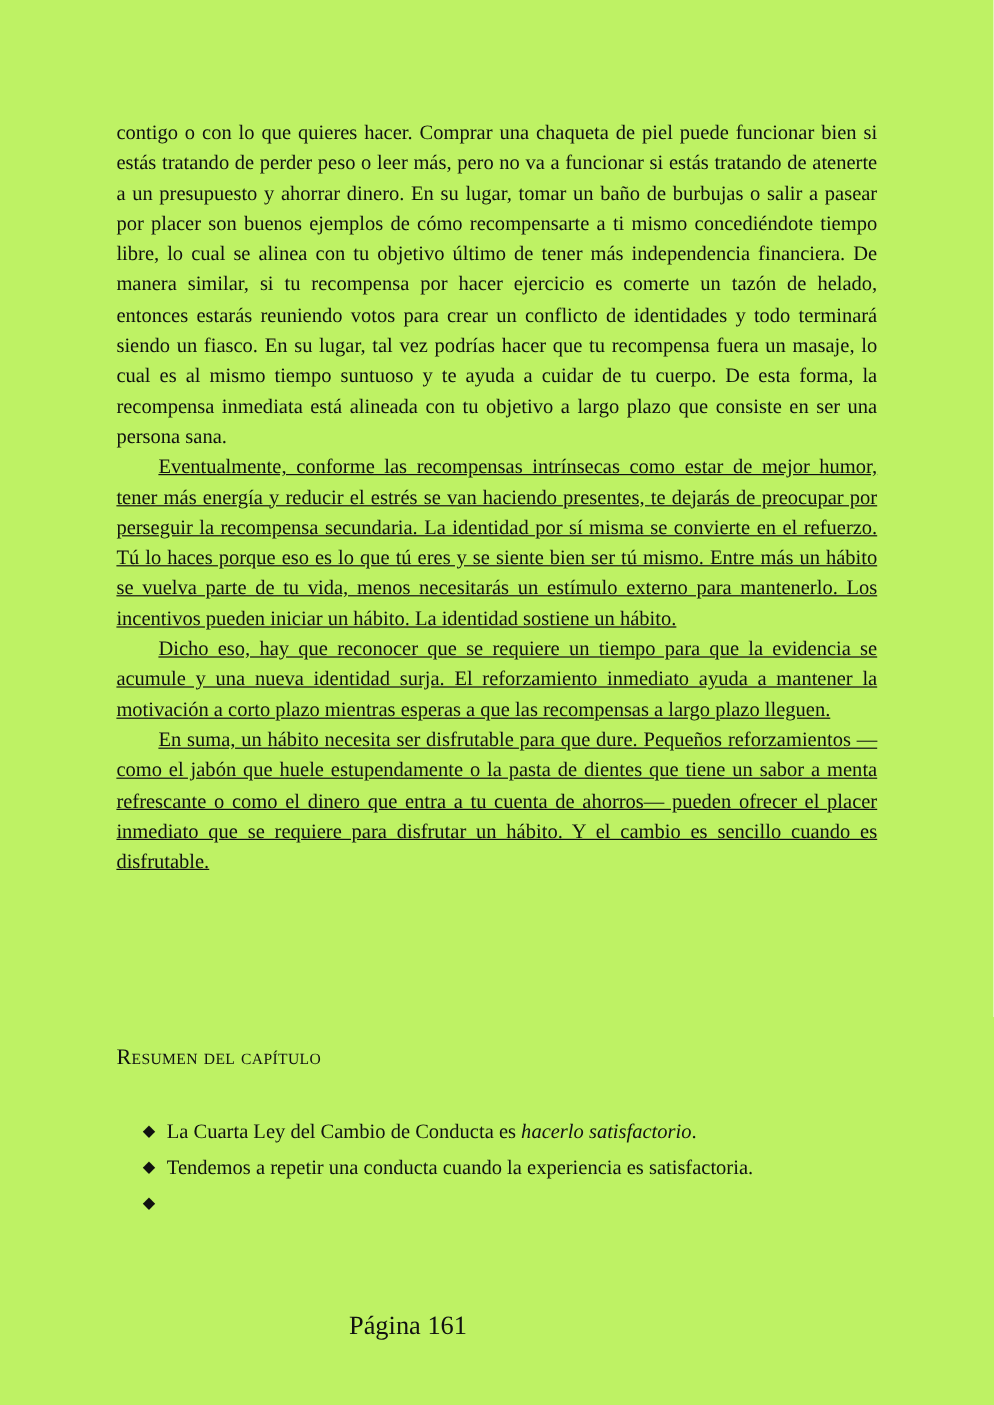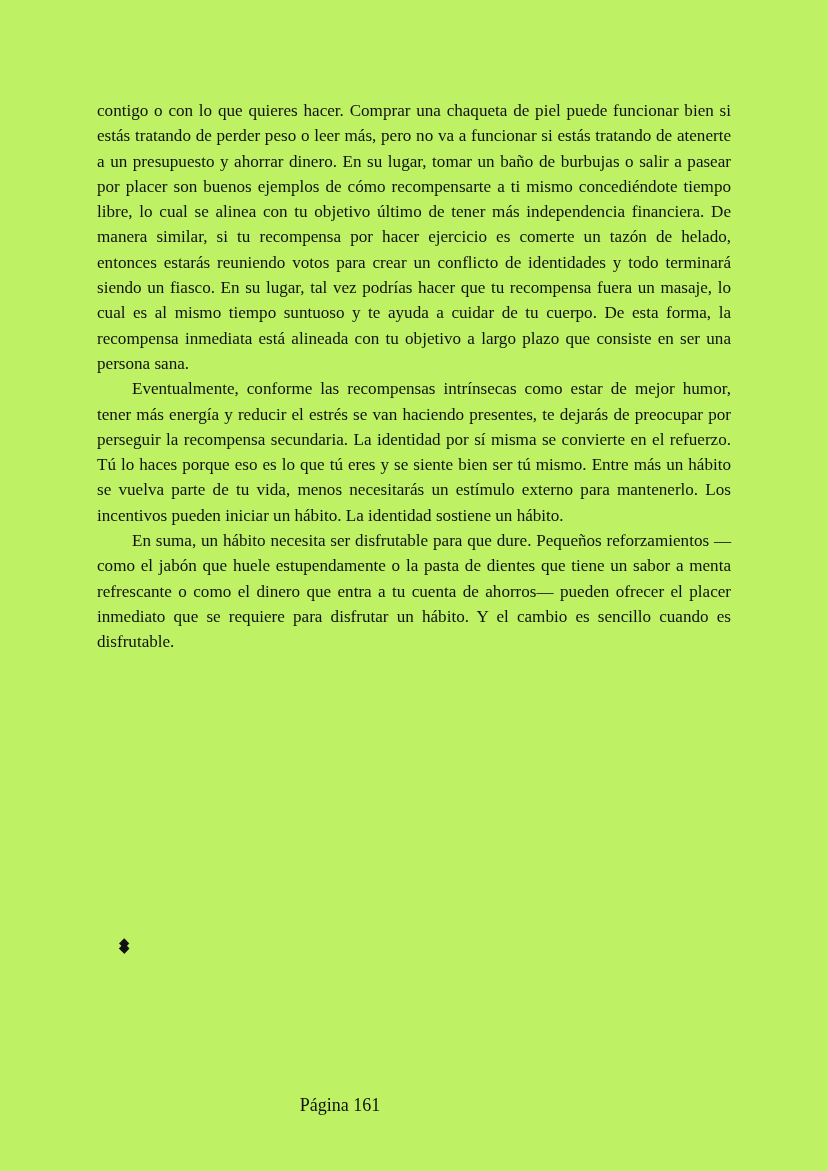--- a/index.html
+++ b/index.html
@@ -31,20 +31,21 @@
     margin: 0;
     font-size: 17.1px;
     line-height: 25.3px;
     text-align: justify;
     text-justify: inter-word;
     hyphens: none;
     color: #111111;
   }
   p.body-par.indent {
     text-indent: 35px;
+    text-decoration: underline;
   }
   .section-head {
     margin: 0;
     position: absolute;
     left: 97px;
     top: 870px;
     font-size: 18.5px;
     line-height: 24px;
     font-variant: small-caps;
     font-weight: normal;
@@ -81,43 +82,47 @@
   .summary-list li .item-text em,
   .summary-list li .item-text i {
     font-style: italic;
   }
   .footer {
     position: absolute;
     left: 0;
     top: 1093px;
     width: 680px;
     text-align: center;
-    font-size: 18px;
+    font-size: 22px;
     line-height: 24px;
     color: #111111;
   }
 </style>
 </head>
 <body>
 
 <div class="page">
 
   <div class="content">
     <p class="body-par">contigo o con lo que quieres hacer. Comprar una chaqueta de piel puede funcionar bien si estás tratando de perder peso o leer más, pero no va a funcionar si estás tratando de atenerte a un presupuesto y ahorrar dinero. En su lugar, tomar un baño de burbujas o salir a pasear por placer son buenos ejemplos de cómo recompensarte a ti mismo concediéndote tiempo libre, lo cual se alinea con tu objetivo último de tener más independencia financiera. De manera similar, si tu recompensa por hacer ejercicio es comerte un tazón de helado, entonces estarás reuniendo votos para crear un conflicto de identidades y todo terminará siendo un fiasco. En su lugar, tal vez podrías hacer que tu recompensa fuera un masaje, lo cual es al mismo tiempo suntuoso y te ayuda a cuidar de tu cuerpo. De esta forma, la recompensa inmediata está alineada con tu objetivo a largo plazo que consiste en ser una persona sana.</p>
     <p class="body-par indent">Eventualmente, conforme las recompensas intrínsecas como estar de mejor humor, tener más energía y reducir el estrés se van haciendo presentes, te dejarás de preocupar por perseguir la recompensa secundaria. La identidad por sí misma se convierte en el refuerzo. Tú lo haces porque eso es lo que tú eres y se siente bien ser tú mismo. Entre más un hábito se vuelva parte de tu vida, menos necesitarás un estímulo externo para mantenerlo. Los incentivos pueden iniciar un hábito. La identidad sostiene un hábito.</p>
+    <p class="body-par indent">Dicho eso, hay que reconocer que se requiere un tiempo para que la evidencia se acumule y una nueva identidad surja. El reforzamiento inmediato ayuda a mantener la motivación a corto plazo mientras esperas a que las recompensas a largo plazo lleguen.</p>
     <p class="body-par indent">En suma, un hábito necesita ser disfrutable para que dure. Pequeños reforzamientos —como el jabón que huele estupendamente o la pasta de dientes que tiene un sabor a menta refrescante o como el dinero que entra a tu cuenta de ahorros— pueden ofrecer el placer inmediato que se requiere para disfrutar un hábito. Y el cambio es sencillo cuando es disfrutable.</p>
   </div>
 
+  <h2 class="section-head">Resumen del capítulo</h2>
 
   <ul class="summary-list">
     <li>
       <span class="bullet">◆</span>
+      <span class="item-text"><span>La Cuarta Ley del Cambio de Conducta es </span><em>hacerlo satisfactorio</em><span>.</span></span>
     </li>
     <li>
       <span class="bullet">◆</span>
+      <span class="item-text">Tendemos a repetir una conducta cuando la experiencia es satisfactoria.</span>
     </li>
     <li>
       <span class="bullet">◆</span>
     </li>
   </ul>
 
   <div class="footer">Página 161</div>
 
 </div>
 

